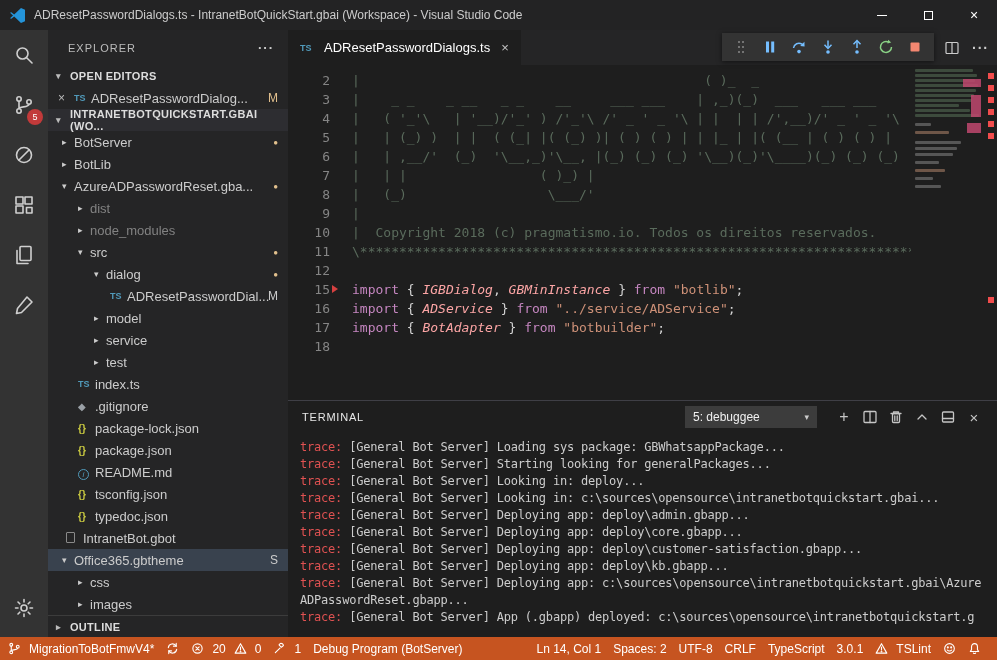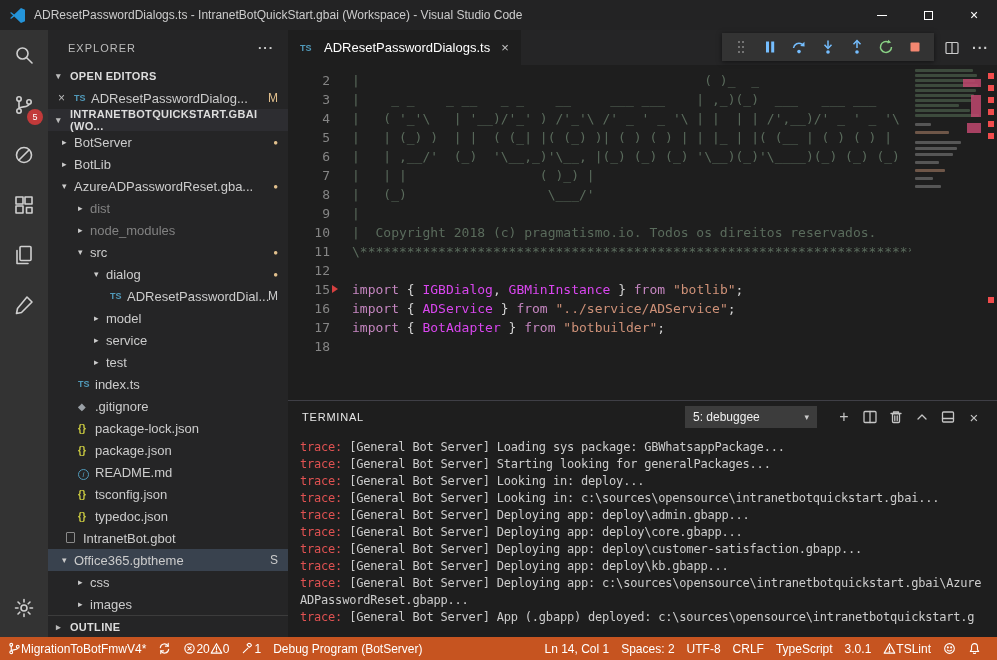--- a/index.html
+++ b/index.html
@@ -74,21 +74,21 @@
   .code-line { display:flex; height:19px; }
   .gutter { width:42px; flex:none; text-align:right; color:#858585; }
   .lcontent { flex:1; padding-left:22px; white-space:pre; position:relative; }
   .code-line.current .gutter { color:#c6c6c6; }
   .code-line.current .lcontent { background:#2a2a2a; box-shadow:inset 0 1px 0 #3a3a3a, inset 0 -1px 0 #3a3a3a; }
   .gmark { position:absolute; left:2px; top:5px; width:0; height:0; border-top:4px solid transparent;
            border-bottom:4px solid transparent; border-left:6px solid #D64040; }
   .tok-comment { color:#5a6b5c; }
   .tok-string  { color:#ce9178; }
   .tok-keyword { color:#c586c0; }
-  .tok-ident   { color:#d946ef; }
+  .tok-ident   { color:#fca5a5;font-style:italic; }
   .tok-plain   { color:#d4d4d4; }
   .minimap { position:absolute; top:0; right:14px; width:72px; bottom:0; background:#1e1e1e; }
   .mm-bar { position:absolute; left:4px; height:3px; border-radius:1px; }
   .mm-red { position:absolute; background:#c0486e; opacity:.85; }
   .ruler { position:absolute; top:0; right:0; width:14px; bottom:0; background:#1e1e1e; }
   .rl-mark { position:absolute; right:3px; width:6px; background:#f14c4c; }
 
   
   .terminal-region { position:absolute; left:288px; right:0; top:400px; bottom:23px; background:#1e1e1e;
                      border-top:1px solid #3f3f46; overflow:hidden; }
@@ -105,21 +105,21 @@
   .term-content { padding:6px 12px 0 12px; font-family:"DejaVu Sans Mono", monospace; font-size:12px;
                   letter-spacing:-0.2px; line-height:17px; color:#cccccc; }
   .term-line { white-space:pre-wrap; word-break:break-all; }
   .tlevel { color:#E05252; }
 
   
   .statusbar { position:absolute; left:0; right:0; bottom:0; height:23px; background:#C65420;
                display:flex; align-items:center; font-size:12px; color:#ffffff; }
   .sb-group { display:flex; align-items:center; height:100%; }
   .sb-group.right { margin-left:auto; padding-right:10px; }
-  .sb-item { display:flex; align-items:center; gap:0; padding:0 6px; height:100%; white-space:nowrap; }
+  .sb-item { display:flex; align-items:center; gap:8px; padding:0 6px; height:100%; white-space:nowrap; }
   .sicon { width:13px; height:13px; flex:none; }
   .sicon * { stroke:#ffffff; fill:none; stroke-width:1.2; stroke-linecap:round; stroke-linejoin:round; }
 </style>
 </head>
 <body>
 
 <div class="titlebar">
   <svg class="vslogo" viewBox="0 0 17 17">
     <path d="M12 1 L5.2 7.4 L2.3 5.2 L1 5.8 L4 8.5 L1 11.2 L2.3 11.8 L5.2 9.6 L12 16 L16 14.2 V2.8 Z" fill="#2494d9"></path>
   </svg>

